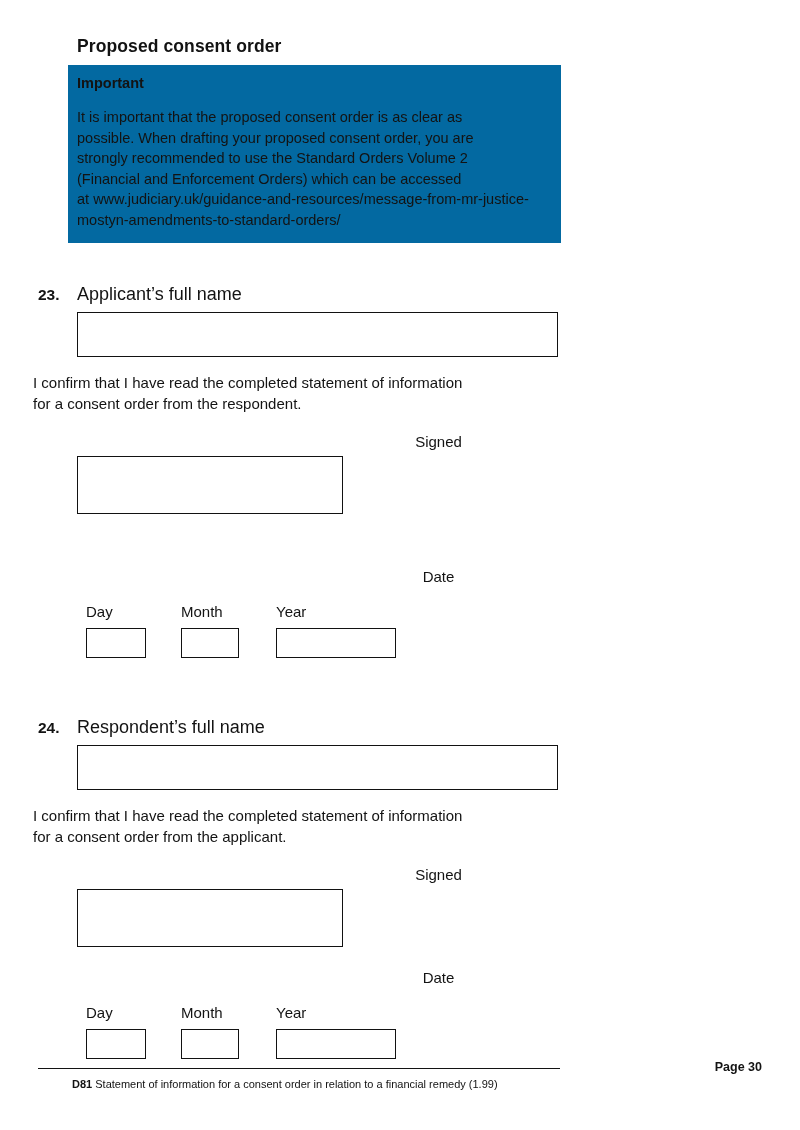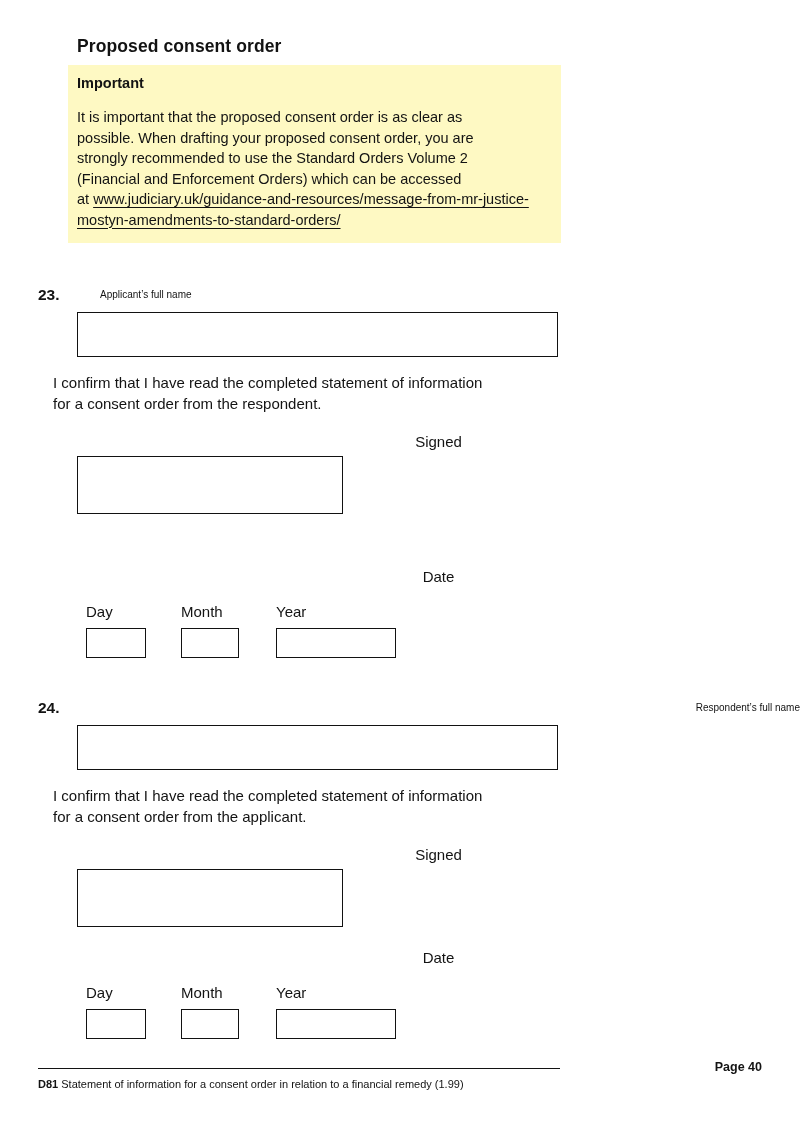--- a/index.html
+++ b/index.html
@@ -24,79 +24,77 @@
     font-size: 17.5px;
     line-height: 19px;
     font-weight: bold;
     letter-spacing: 0.1px;
   }
 
   
   .important-box {
     margin: 9px 0 0 68px;
     width: 493px;
-    background: #fef9c3;
+    background: #0369a1;
     padding: 11px 16px 13px 9px;
   }
   .important-heading {
     font-size: 14.5px;
     line-height: 15px;
     font-weight: bold;
   }
   .important-body {
     margin-top: 16px;
     width: 470px;
     font-size: 14.5px;
     line-height: 20.5px;
     white-space: pre-line;
     overflow-wrap: break-word;
   }
   .doc-link {
     color: inherit;
-    text-decoration: underline;
     text-underline-offset: 3px;
     cursor: pointer;
   }
 
   
   .q-row {
     display: flex;
     margin: 42px 0 0 38px;
-    gap: 23px;
-  }
-  .q-row.second { margin-top: 40px; justify-content: space-between; }
+  }
+  .q-row.second { margin-top: 60px; }
   .q-num {
     width: 39px;
     font-size: 15.5px;
     line-height: 19px;
     font-weight: bold;
   }
   .q-label {
-    font-size: 10px;
+    font-size: 18px;
     line-height: 19px;
   }
 
   .field-box {
     display: block;
     border: 1.5px solid #121212;
     background: #ffffff;
     font-family: inherit;
     font-size: 15px;
     color: #131313;
     padding: 4px 8px;
     resize: none;
     outline: none;
   }
   .name-box {
     margin: 8px 0 0 77px;
     width: 481px;
     height: 45px;
   }
   .confirm-text {
-    margin: 16px 0 0 53px;
+    margin: 16px 0 0 33px;
     width: 490px;
     font-size: 15px;
     line-height: 20.5px;
     white-space: pre-line;
   }
   .signed-label, .date-label {
     margin: 18px 0 0 77px;
     font-size: 15px;
     line-height: 19px;
     text-align: center;
@@ -140,21 +138,21 @@
     font-size: 12.5px;
     font-weight: bold;
   }
   .footer-text {
     position: absolute;
     left: 38px;
     top: 1078px;
     font-size: 11px;
     line-height: 13px;
   }
-  .footer-text .form-id { font-weight: bold; }
+  .footer-text .form-id { font-weight: bold; margin-left: 34px; }
 </style>
 </head>
 <body>
 
 <div class="page">
 
   <h1 class="page-title">Proposed consent order</h1>
 
   <div class="important-box">
     <h2 class="important-heading">Important</h2>
@@ -209,16 +207,16 @@
       <span class="dmy-label">Month</span>
       <input type="text" class="field-box month-box" value="" style="">
     </div>
     <div class="date-col">
       <span class="dmy-label">Year</span>
       <input type="text" class="field-box year-box" value="" style="">
     </div>
   </div>
 
   <div class="footer-rule"></div>
-  <div class="page-number">Page 40</div>
+  <div class="page-number">Page 30</div>
   <div class="footer-text"><span class="form-id">D81</span><span> Statement of information for a consent order in relation to a financial remedy (1.99)</span></div>
 
 </div>
 
 </body></html>

